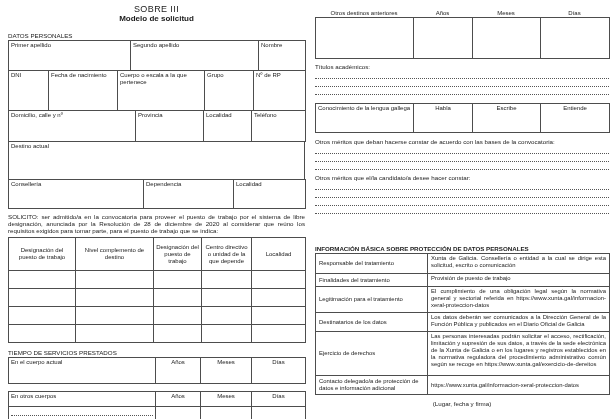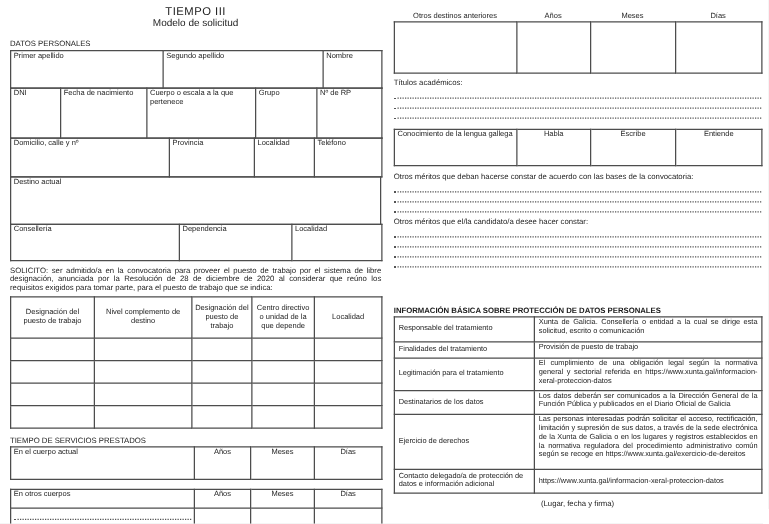--- a/index.html
+++ b/index.html
@@ -1,21 +1,21 @@
 <!DOCTYPE html>
 <html><head>
 <meta charset="utf-8">
 <style>
   html,body{margin:0;padding:0;background:#e8e8e8;}
   .page{width:615px;height:419px;background:#ffffff;position:relative;overflow:hidden;
         font-family:"Liberation Sans",sans-serif;color:#1c1c1c;}
   .col-left{position:absolute;left:8px;top:4px;width:297px;}
   .col-right{position:absolute;left:315px;top:6px;width:294px;}
   .t1{text-align:center;font-size:9px;letter-spacing:.4px;}
-  .t2{text-align:center;font-size:8px;font-weight:normal;margin-bottom:9px;}
+  .t2{text-align:center;font-size:8px;font-weight:bold;margin-bottom:9px;}
   .sec{font-size:6.2px;margin:3px 0 1px 0;}
   .secb{font-size:6.2px;font-weight:bold;margin:0 0 1px 0;}
   table{border-collapse:collapse;table-layout:fixed;width:100%;}
   .stack{margin-top:-1px;}
   td{border:1px solid #4d4d4d;vertical-align:top;padding:1px 2px;font-size:6px;line-height:1.2;overflow:hidden;}
   .ctr{text-align:center;}
   .mid{vertical-align:middle;}
   .h27 td{height:27px}.h37 td{height:37px}.h28 td{height:28px}.h35 td{height:35px}
   .h26 td{height:26px}.h30 td{height:30px}.h15 td{height:15px}.h23 td{height:23px}
   .h12 td{height:12px}.h24 td{height:24px}.h38 td{height:38px}
@@ -29,21 +29,21 @@
   .lugar{font-size:6.2px;text-align:center;margin-top:5px;}
   .gap6{margin-top:6px}.gap7{margin-top:7px}.gap5{margin-top:5px}.gap4{margin-top:4px}
   .gap32{margin-top:31px}
 </style>
 </head>
 <body>
 
 <div class="page">
 
   <div class="col-left">
-    <div class="t1">TIEMPO III</div>
+    <div class="t1">SOBRE III</div>
     <div class="t2">Modelo de solicitud</div>
 
     <div class="sec">DATOS PERSONALES</div>
 
     <table class="h27">
       <colgroup>
           <col style="width:122px">
           <col style="width:128px">
           <col style="width:47px">
         </colgroup>

